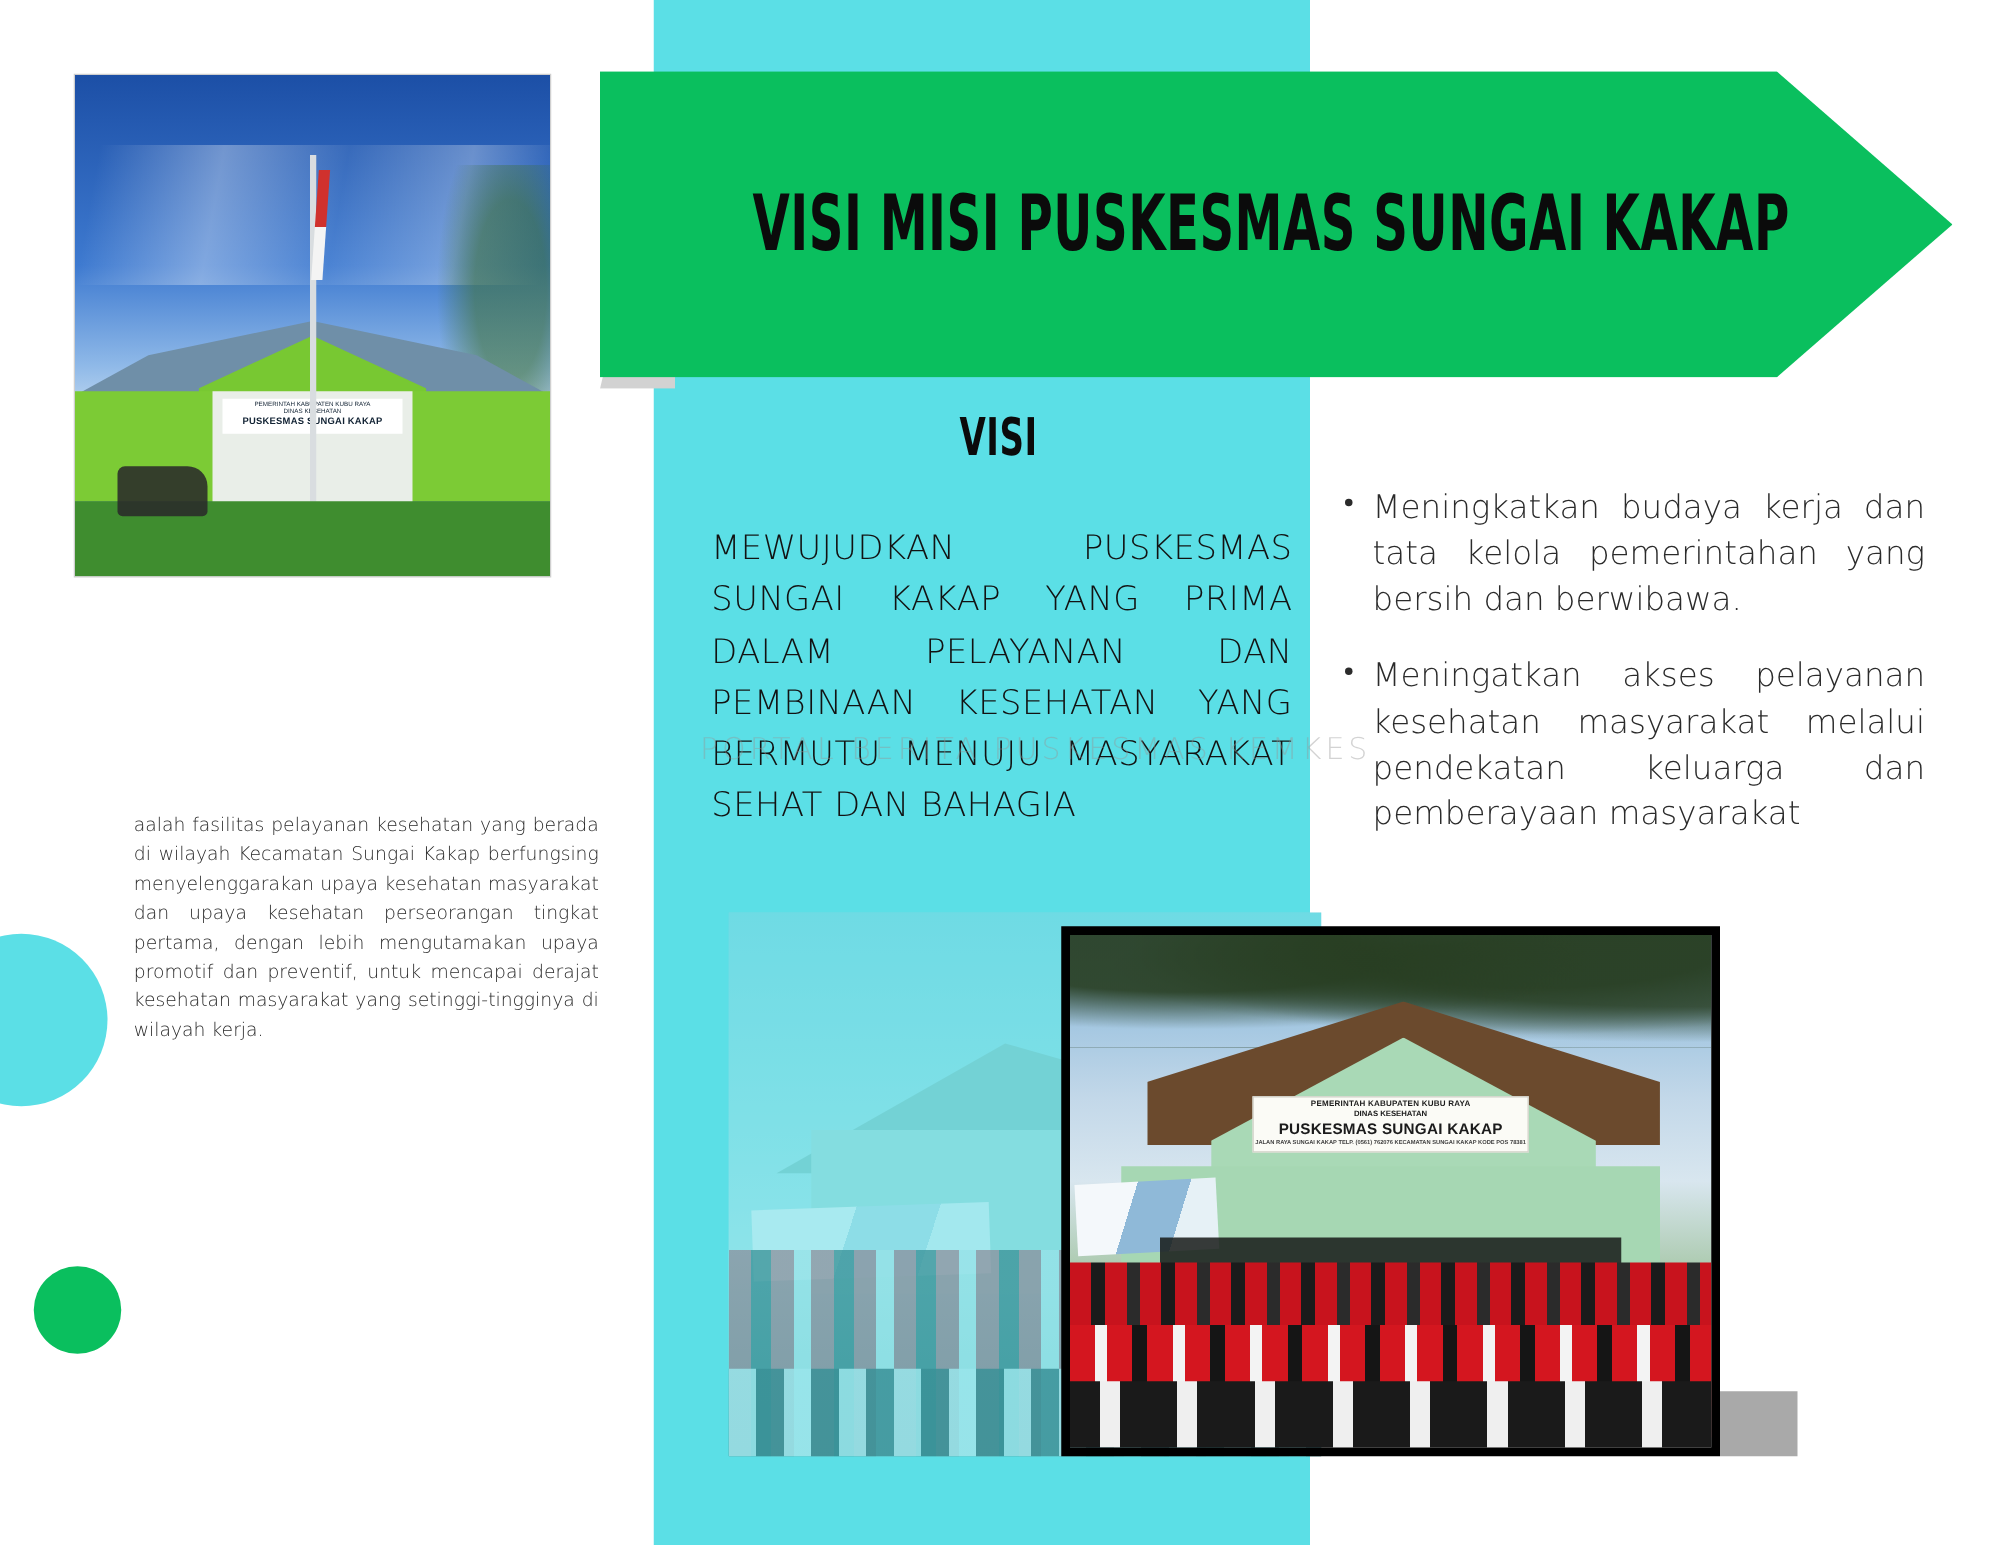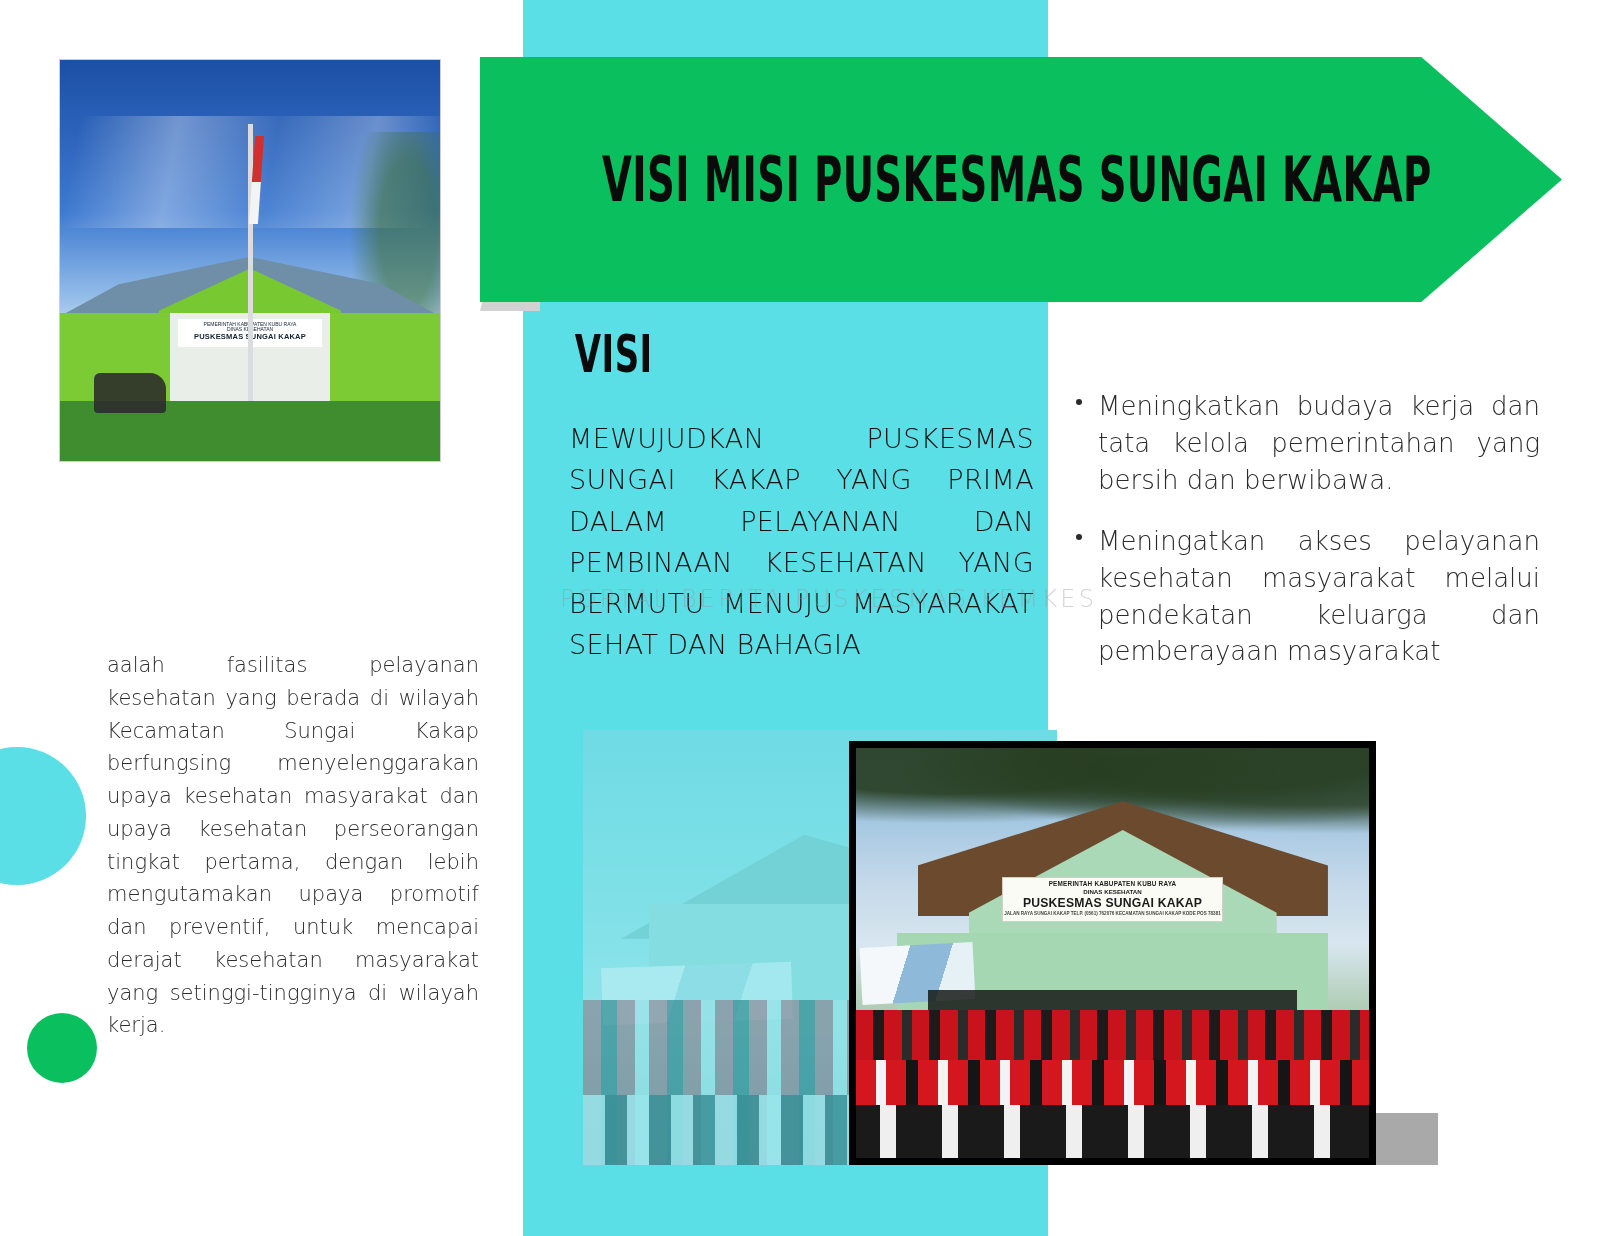--- a/index.html
+++ b/index.html
@@ -154,38 +154,38 @@
   }
   .head-title span {
     display: block;
     transform: scaleX(0.86) scaleY(1.30);
   }
   .body-text {
     position: absolute;
     left: 107px; top: 649px;
     width: 372px;
     color: #2b2b2b;
-    font-size: 21px;
+    font-size: 15px;
     line-height: 1.56;
     text-align: justify;
     text-align-last: left;
     font-family: "DejaVu Sans", sans-serif;
     font-weight: 300;
   }
 
   
   .visi-label {
     position: absolute;
     left: 568px; top: 331px;
     width: 462px;
-    text-align: left;
+    text-align: center;
     color: #0b0b0b;
     font-family: "DejaVu Sans", sans-serif;
     font-weight: 700;
-    font-size: 40px;
+    font-size: 32px;
     letter-spacing: 0.5px;
   }
   .visi-label span { display:inline-block; transform: scaleX(0.85) scaleY(1.30); }
   .visi-text {
     position: absolute;
     left: 569px; top: 418px;
     width: 465px;
     color: #121212;
     font-size: 27px;
     line-height: 1.53;

